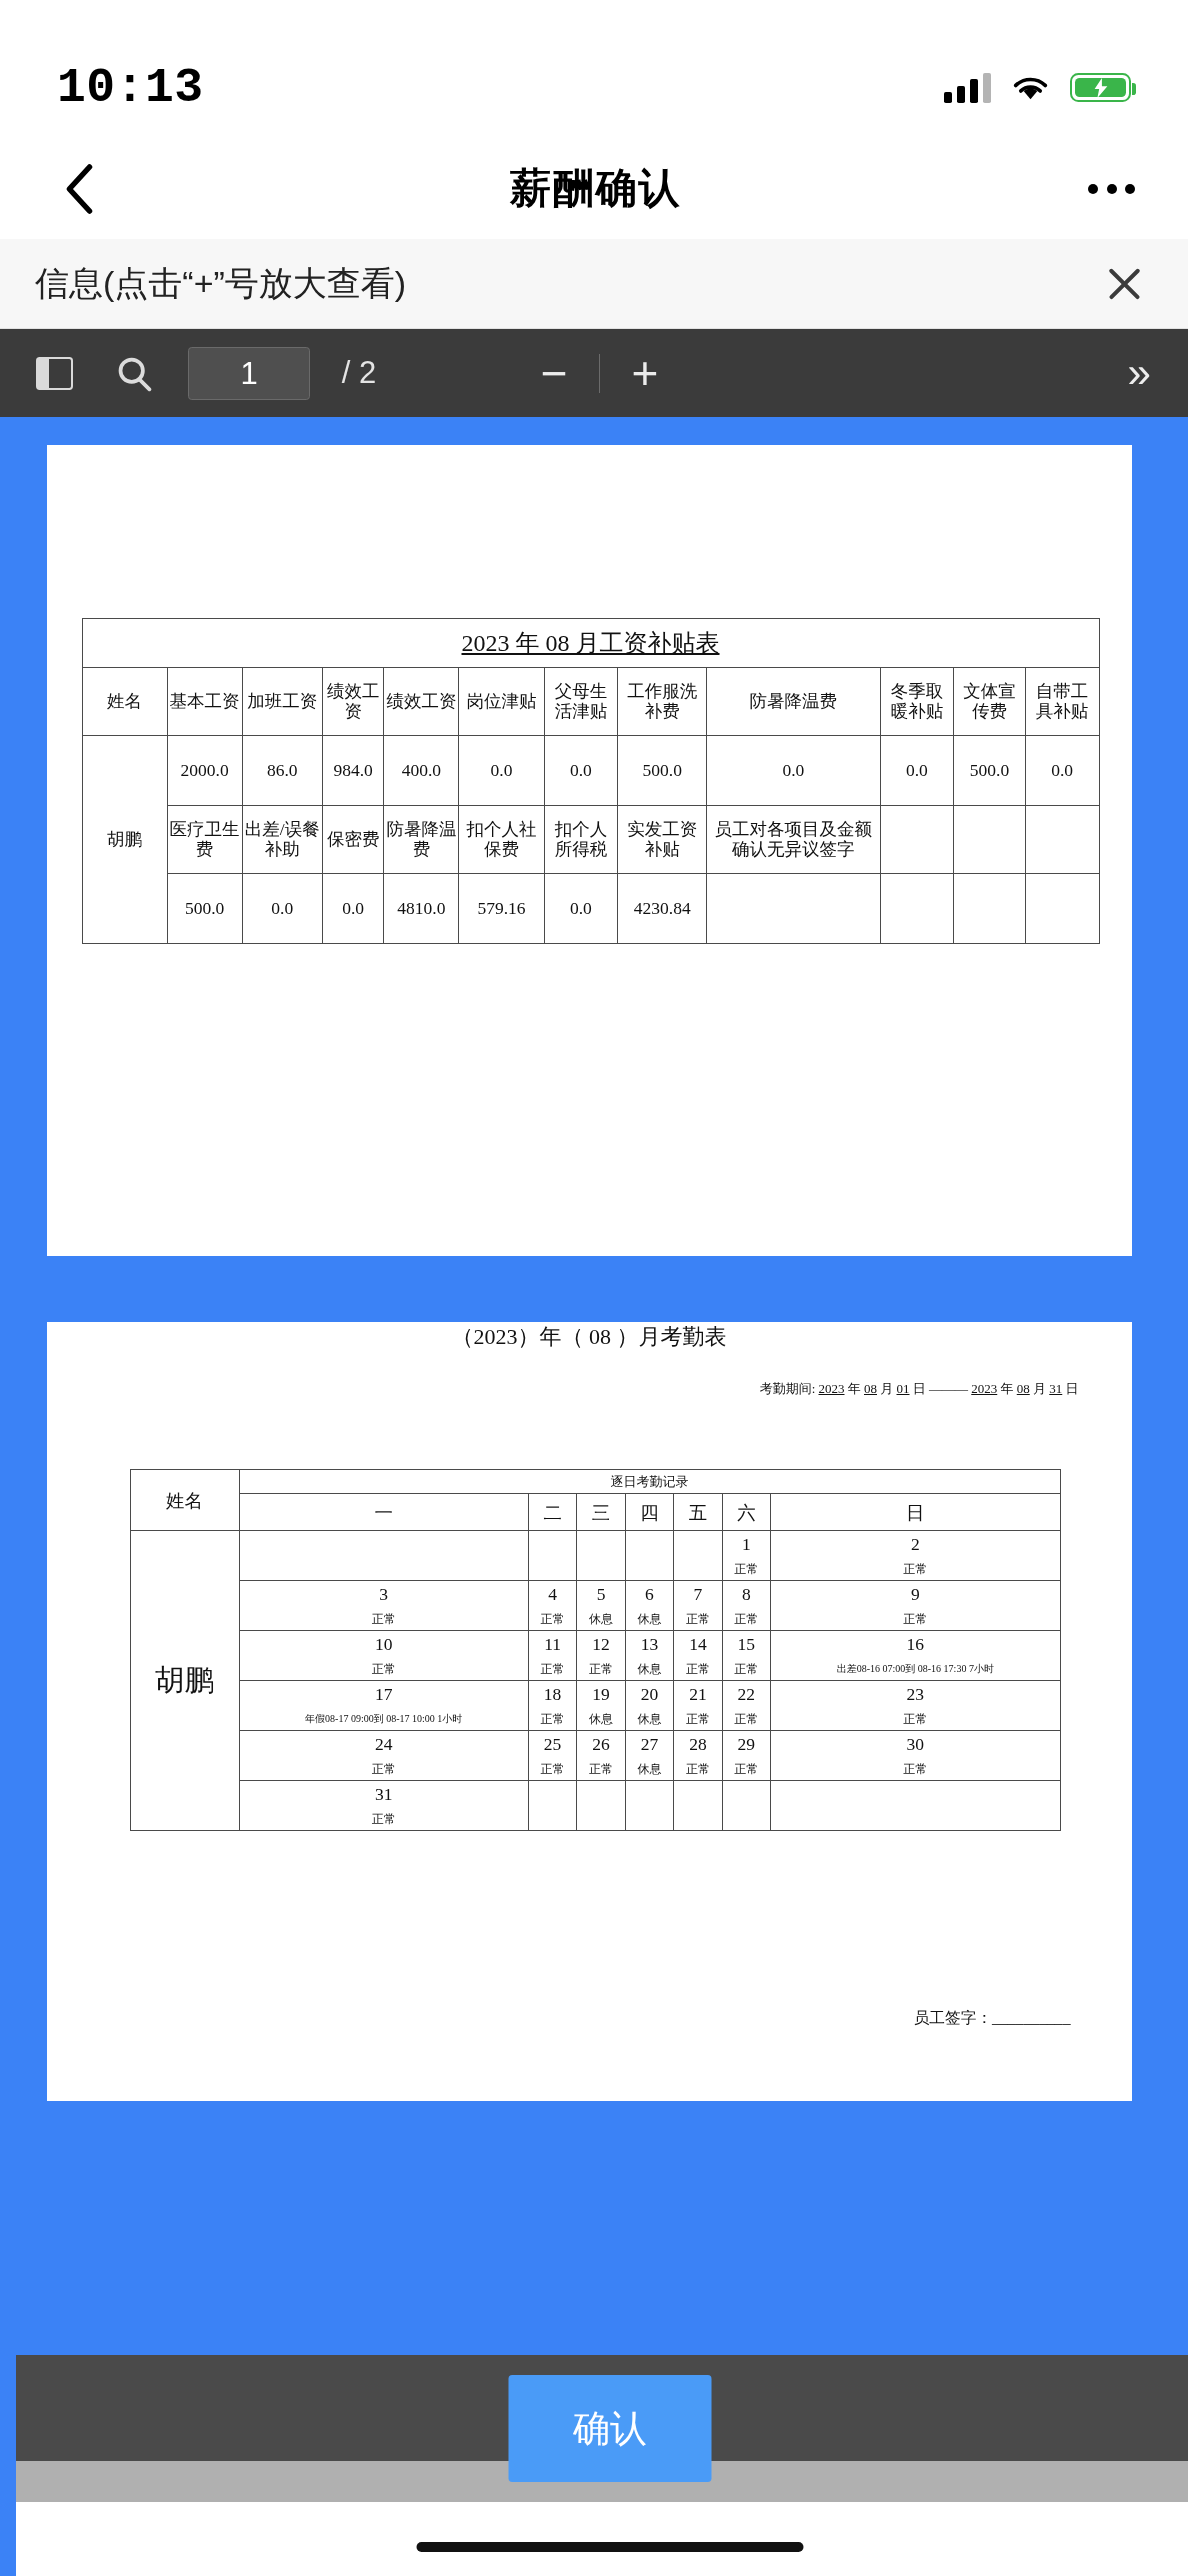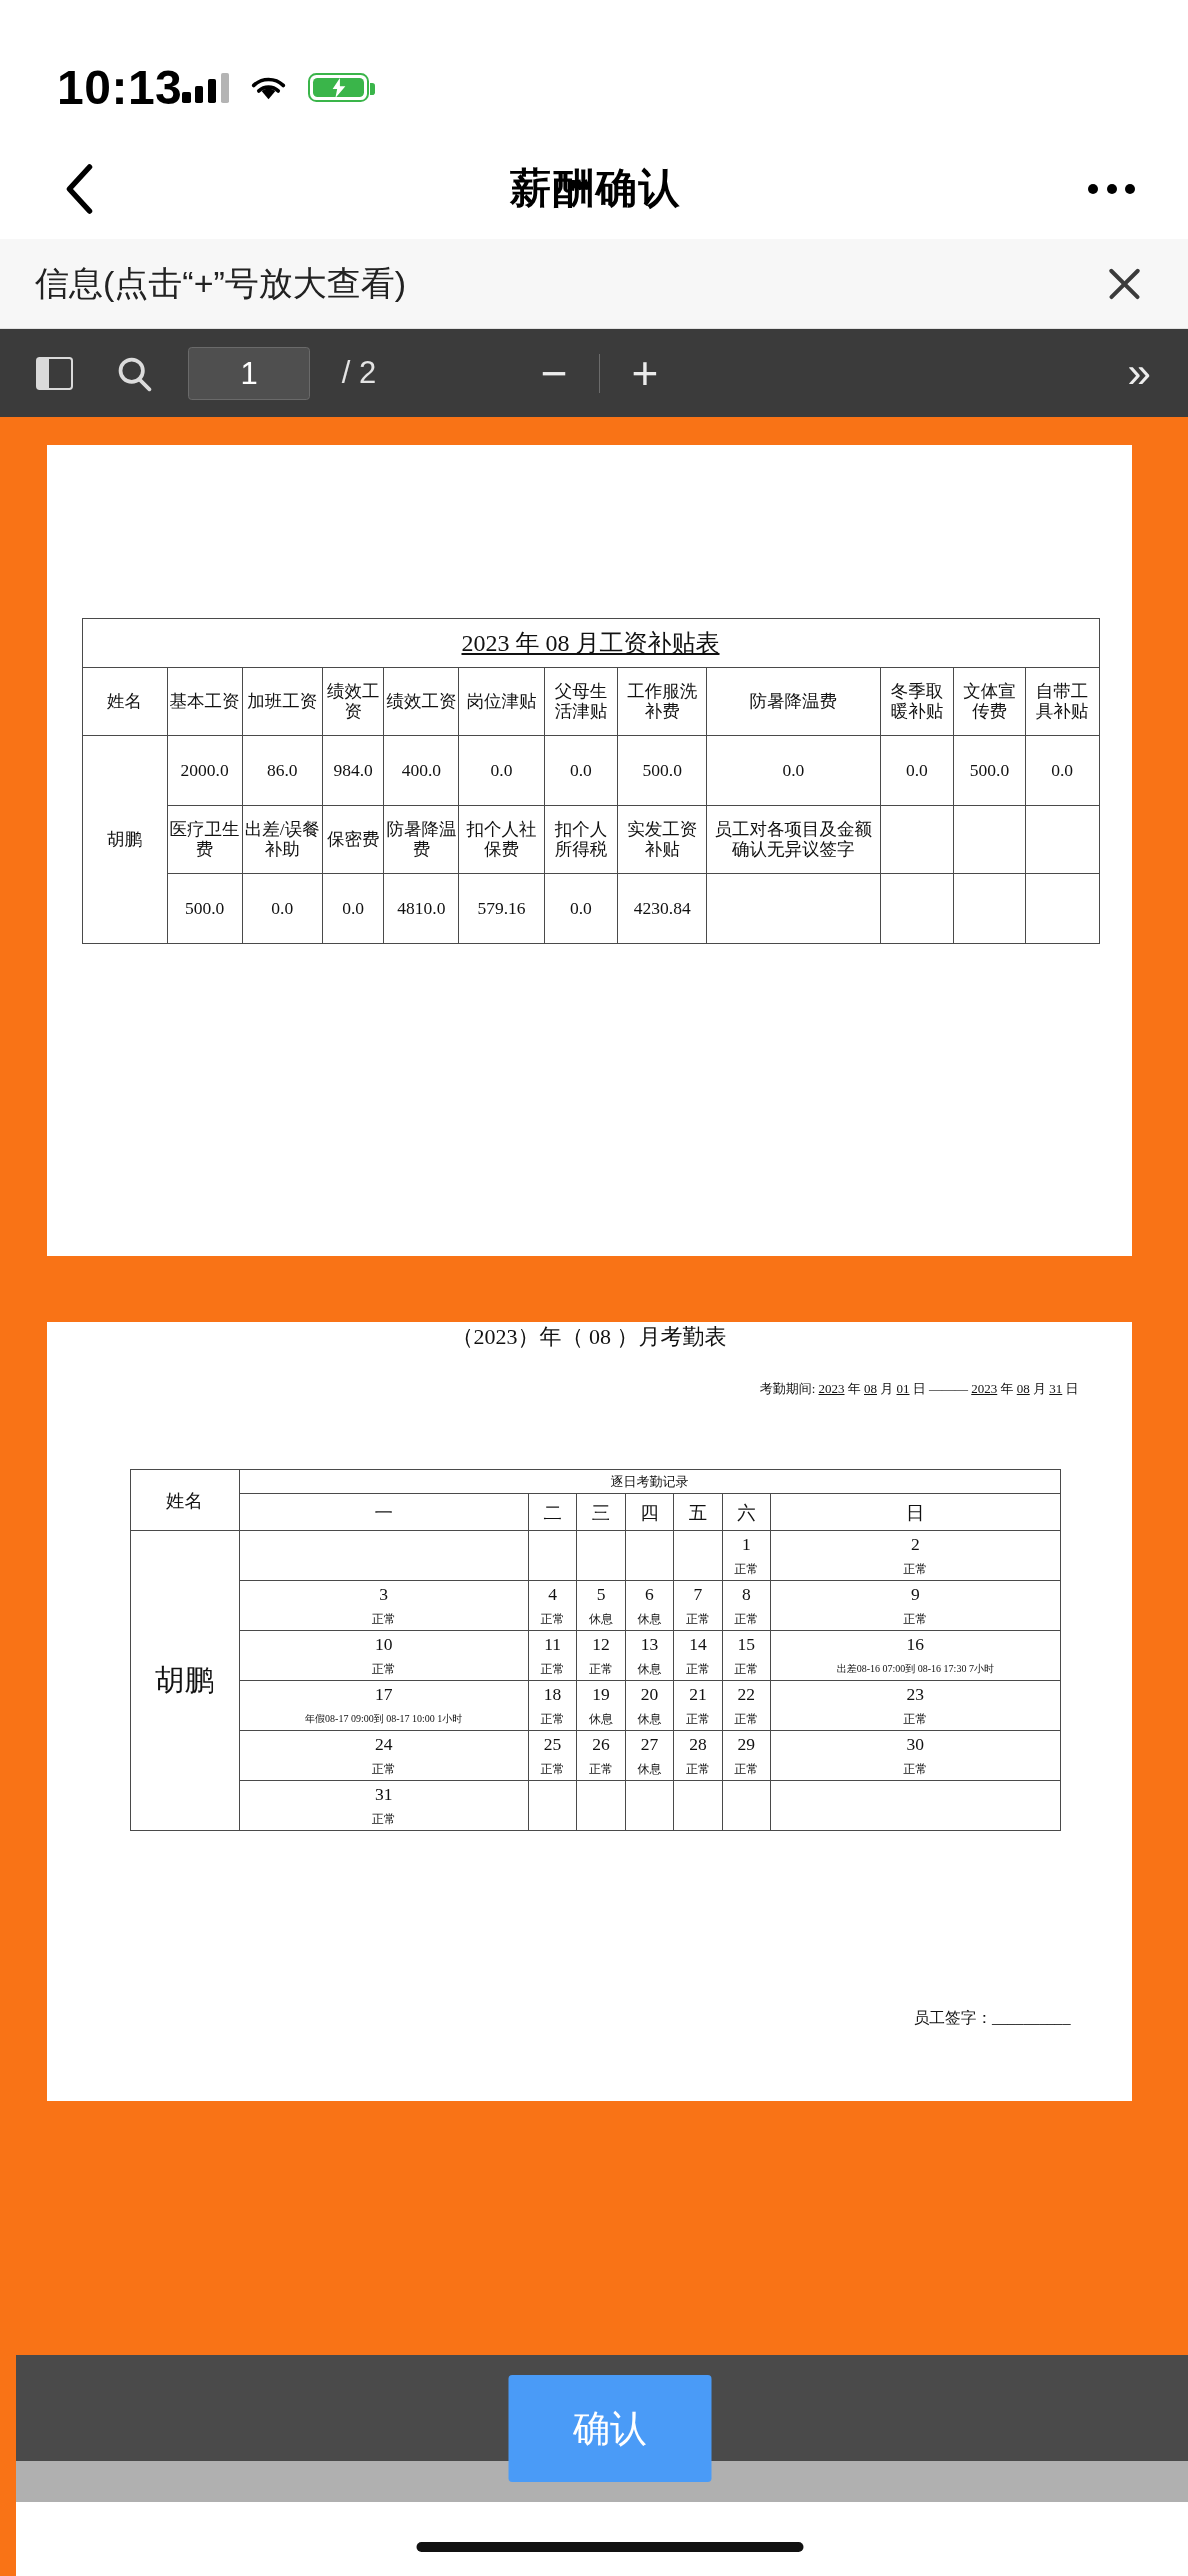--- a/index.html
+++ b/index.html
@@ -13,23 +13,24 @@
     position: relative;
     width: 1188px; height: 2576px;
     background: #ffffff;
     display: flex; flex-direction: column;
   }
 
   
   .status-bar {
     height: 138px;
     flex: 0 0 138px;
-    display: flex; align-items: center; 
+    display: flex; align-items: center; justify-content: space-between;
     padding: 37px 57px 0 57px;
     background: #ffffff;
+    font-family: Liberation Mono, monospace;
   }
   .status-time {
     font-size: 48px; font-weight: bold; color: #000;
     letter-spacing: 0.5px;
   }
   .status-right { display: flex; align-items: center; gap: 20px; }
   .signal { display: flex; align-items: flex-end; gap: 4.6px; height: 31px; }
   .signal i { display: block; width: 8.3px; background: #000; border-radius: 1.8px; }
   .signal i:nth-child(1){ height: 11px; }
   .signal i:nth-child(2){ height: 17.5px; }
@@ -101,21 +102,21 @@
     color: #fff; font-size: 31px; text-align: center; line-height: 52px;
   }
   .page-total { font-size: 31px; color: #e4e4e4; margin-left: 3.7px; }
   .zoom-group { display:flex; align-items:center; gap: 24px; margin-left: 129px; }
   .zoom-btn { font-size: 46px; color:#ececec; line-height: 1; width: 42px; text-align:center; }
   .zoom-sep { width: 0.9px; height: 39px; background: #6b6b6b; }
   .tb-right { margin-left: auto; font-size: 42px; color: #ededed; padding-right: 14.7px; letter-spacing: -5.5px;}
 
   
   .pdf-area {
-    flex: 1 1 auto; background: #f97316; position: relative; overflow: hidden;
+    flex: 1 1 auto; background: #3b82f6; position: relative; overflow: hidden;
     padding: 28px 26px 0 16px;
   }
   .page-sheet {
     background: #ffffff; width: 1085px; margin: 0 auto 28px auto;
     position: relative;
   }
   .page1 { height: 811px; padding: 0; }
   .page2 { height: 779px; padding: 0; }
 
   

